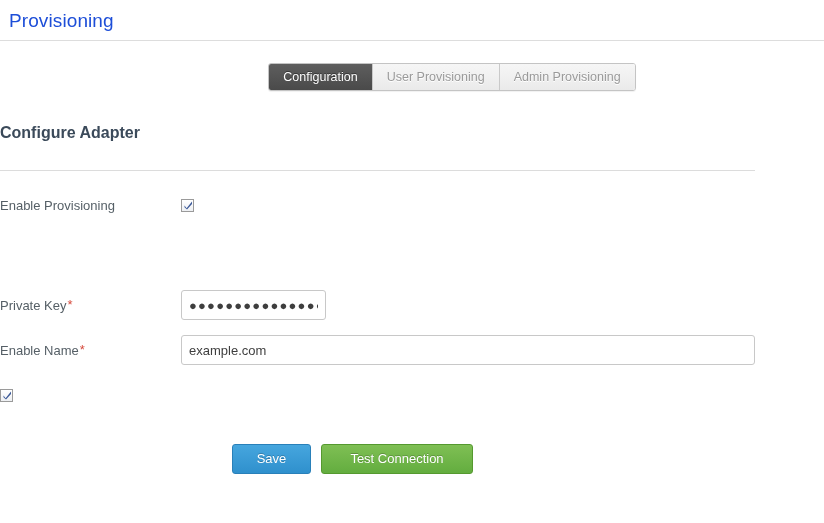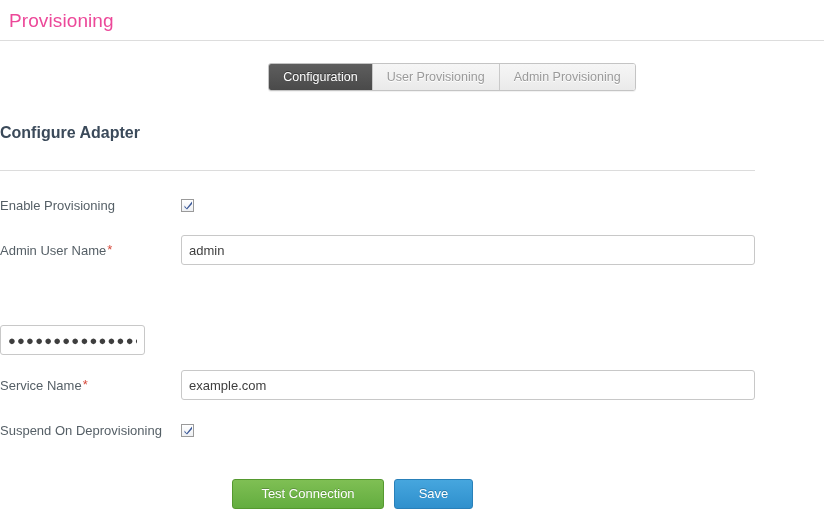--- a/index.html
+++ b/index.html
@@ -18,21 +18,21 @@
   #page-header {
     height: 41px;
     border-bottom: 1px solid #dddddd;
     padding-left: 9px;
     display: flex;
     align-items: center;
   }
   #page-title {
     font-size: 19px;
     font-weight: 400;
-    color: #ec4899;
+    color: #1d4ed8;
     letter-spacing: 0.1px;
     line-height: 1;
   }
 
   
   #tabbar-wrap {
     display: flex;
     justify-content: center;
     padding-top: 22px;
     padding-left: 40px;
@@ -84,21 +84,21 @@
     width: 755px;
     margin-bottom: 19px;
   }
 
   .form-row {
     display: flex;
     align-items: center;
     min-height: 30px;
     margin-bottom: 15px;
   }
-  .form-row.checkbox-row { margin-bottom: 15px; }
+  .form-row.checkbox-row { margin-bottom: 25px; }
   .form-row.last-checkbox-row { margin-bottom: 0; }
 
   .field-label {
     width: 181px;
     flex: 0 0 181px;
     font-size: 13px;
     color: #555f66;
     line-height: 1.2;
     padding-top: 1px;
   }
@@ -190,48 +190,44 @@
 
   <div class="form-row checkbox-row">
     <div class="field-label">Enable Provisioning</div>
     <span class="checkbox">
       <svg width="13" height="13" viewBox="0 0 13 13">
         <path d="M2.5 6.6 L4.6 9.2 L10 2.6 L10 5.1 L5 10.6 L2.5 8.2 Z" fill="#3b5998"></path>
       </svg>
     </span>
   </div>
 
+
+  <div class="form-row">
+  </div>
+
   <div class="form-row">
     <div class="field-label">
-      <span>Admin User Name</span><span class="req">*</span>
+      <span>Private Key</span><span class="req">*</span>
     </div>
-    <input class="text-input wide" type="text" value="admin" style="">
-  </div>
-
-  <div class="form-row">
-  </div>
-
-  <div class="form-row">
     <input class="text-input narrow" type="text" value="●●●●●●●●●●●●●●●●●" style="">
   </div>
 
   <div class="form-row">
     <div class="field-label">
-      <span>Service Name</span><span class="req">*</span>
+      <span>Enable Name</span><span class="req">*</span>
     </div>
     <input class="text-input wide" type="text" value="example.com" style="">
   </div>
 
   <div class="form-row last-checkbox-row">
-    <div class="field-label">Suspend On Deprovisioning</div>
     <span class="checkbox">
       <svg width="13" height="13" viewBox="0 0 13 13">
         <path d="M2.5 6.6 L4.6 9.2 L10 2.6 L10 5.1 L5 10.6 L2.5 8.2 Z" fill="#3b5998"></path>
       </svg>
     </span>
   </div>
 
   <div id="button-row">
+    <div class="btn" id="btn-save">Save</div>
     <div class="btn" id="btn-test">Test Connection</div>
-    <div class="btn" id="btn-save">Save</div>
   </div>
 
 </div>
 
 </body></html>

